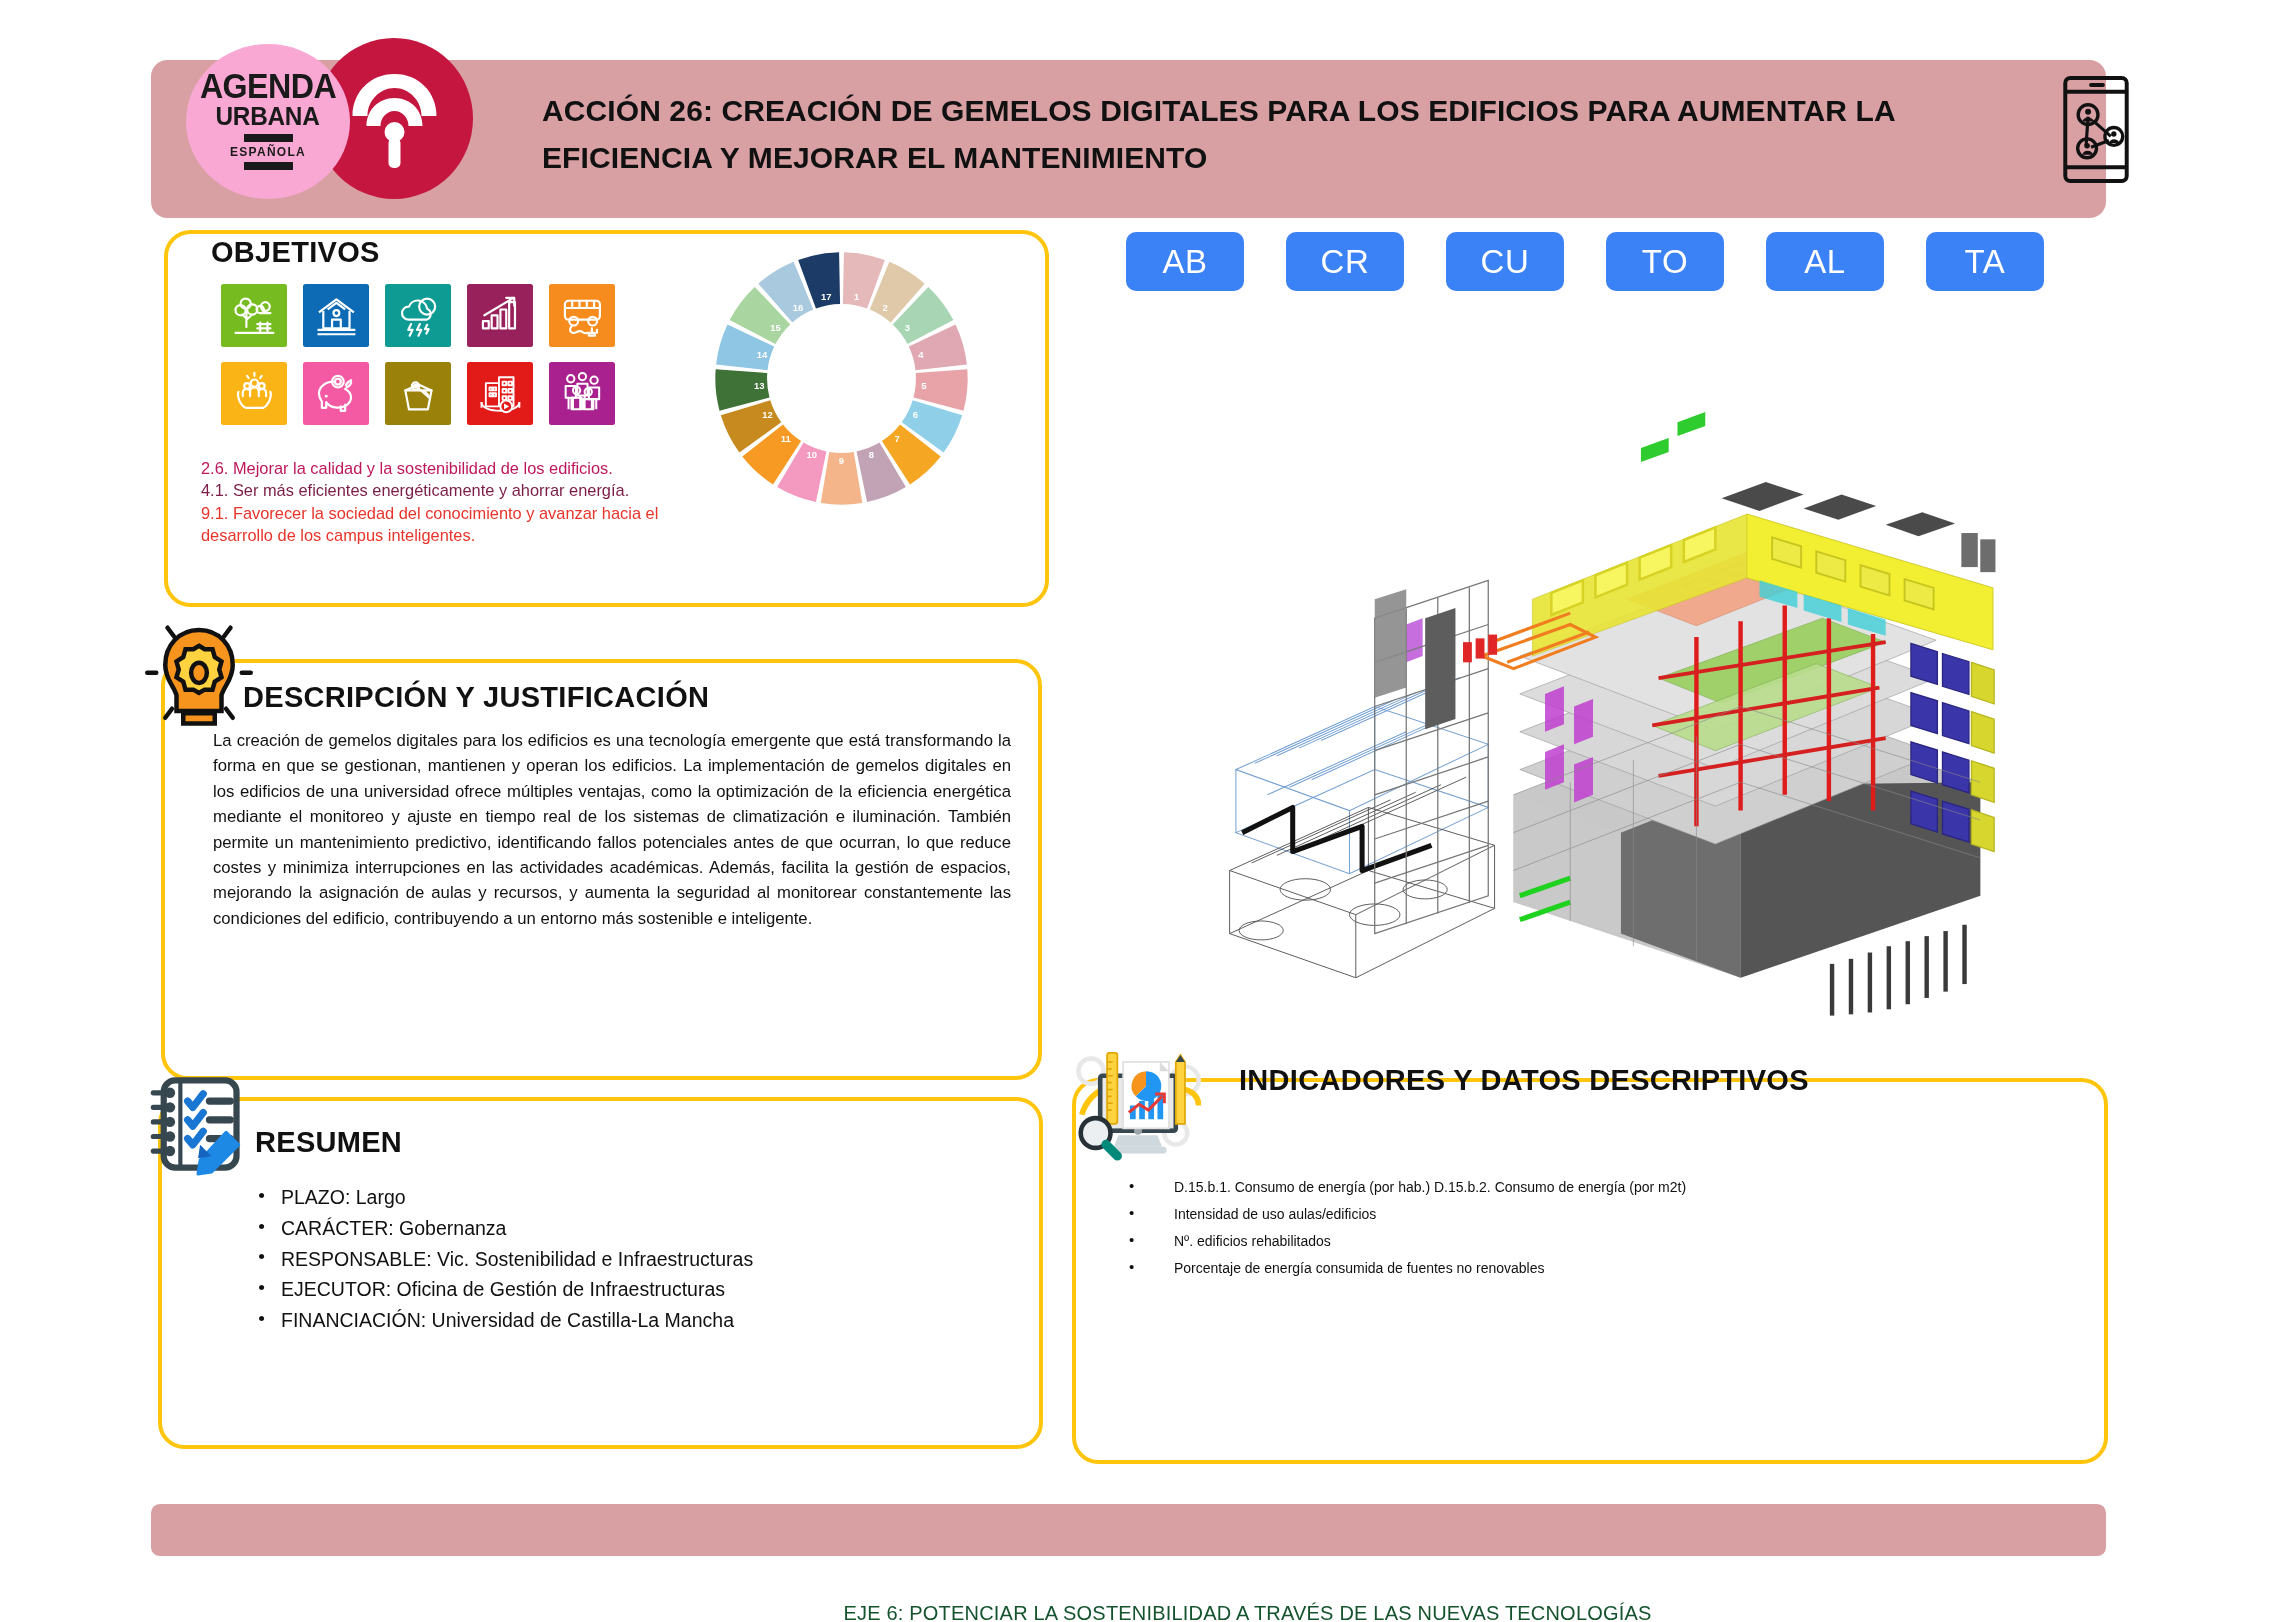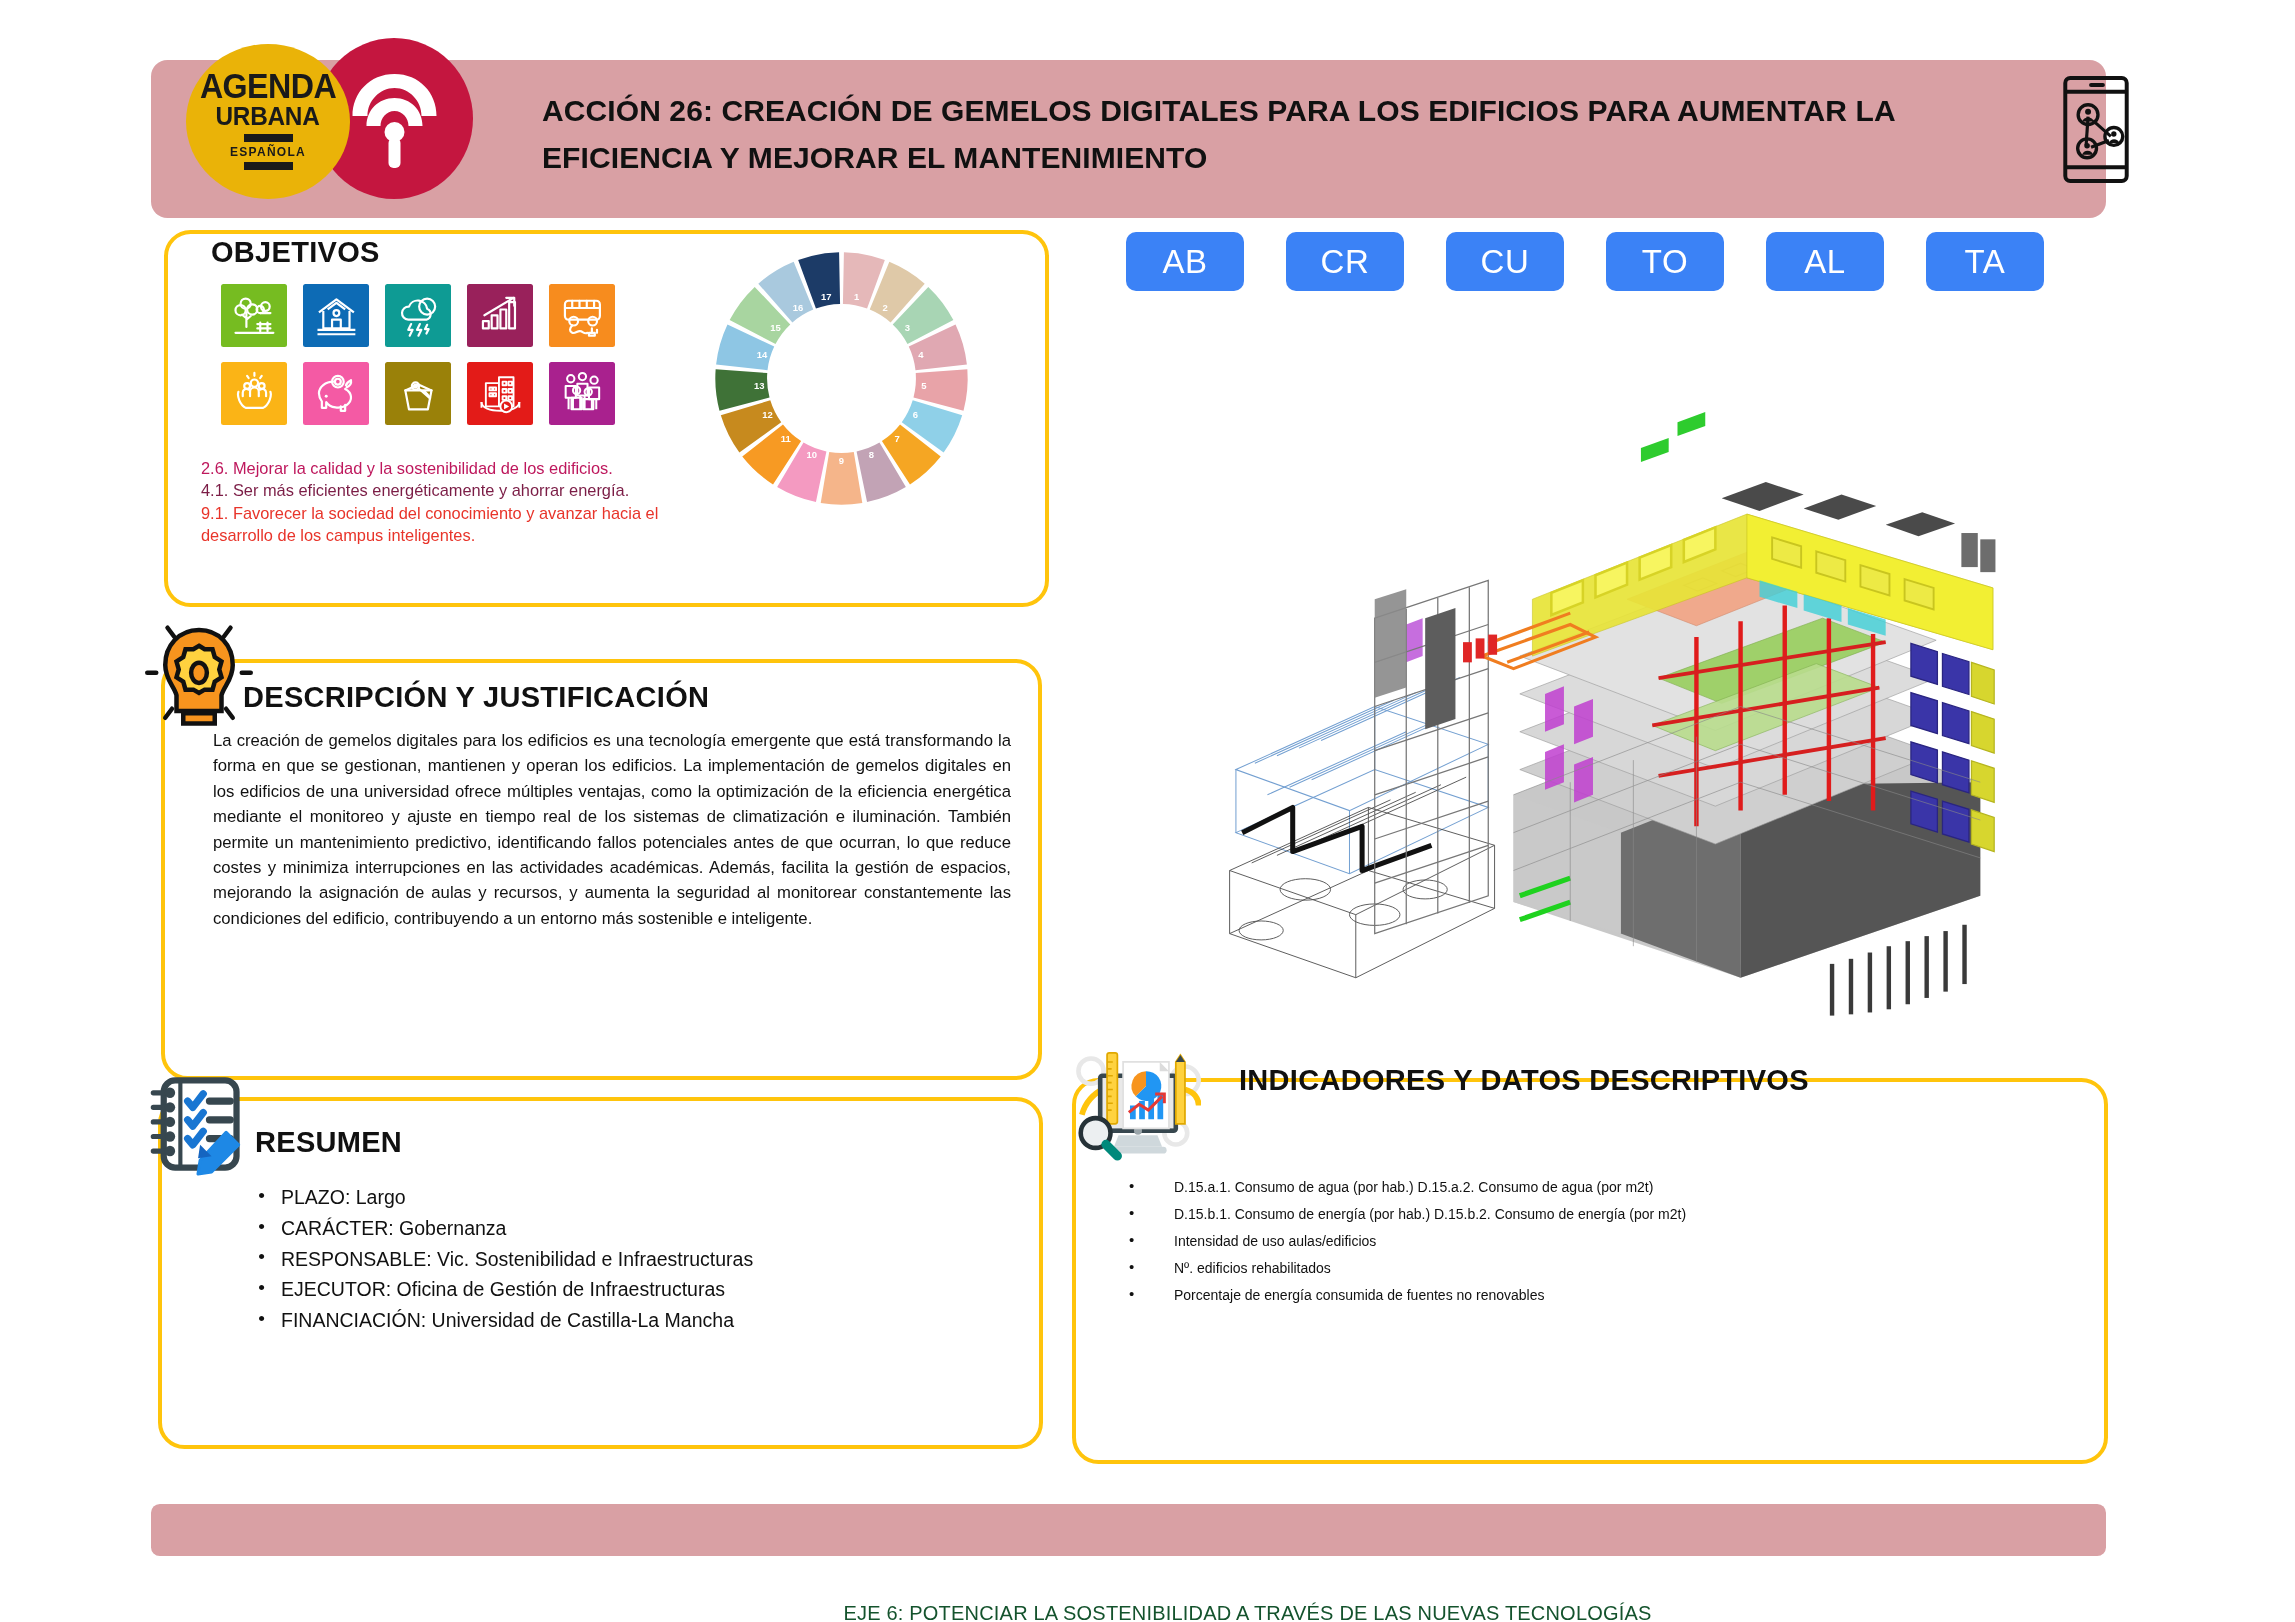--- a/index.html
+++ b/index.html
@@ -15,21 +15,21 @@
     background:#d9a0a4;border-radius:16.4px;
   }
   .header-title{
     position:absolute;left:542px;top:88px;width:1501px;
     font-size:30px;font-weight:bold;color:#111;
     line-height:1.55;letter-spacing:0.1px;
     text-transform:uppercase;
   }
   .logo-agenda{
     position:absolute;left:186px;top:44px;width:164px;height:155px;
-    background:#eab308;border-radius:50%;
+    background:#f9a8d4;border-radius:50%;
     display:flex;flex-direction:column;align-items:center;justify-content:center;
     z-index:5;
   }
   .logo-agenda .l1{font-size:35px;font-weight:bold;color:#1a1a1a;letter-spacing:-0.6px;line-height:.95;font-family:"Liberation Sans Narrow","Liberation Sans",sans-serif;transform:scaleX(.92);}
   .logo-agenda .l2{font-size:26.5px;font-weight:bold;color:#1a1a1a;letter-spacing:-0.3px;line-height:1.05;transform:scaleX(.92);}
   .logo-agenda .bar{width:49px;height:8.2px;background:#1a1a1a;margin:3.2px 0;}
   .logo-agenda .l3{font-size:12px;font-weight:bold;color:#1a1a1a;letter-spacing:1.3px;}
   .logo-pod{
     position:absolute;left:315px;top:38px;width:158px;height:161px;
     background:#c4163f;border-radius:50%;z-index:4;
@@ -571,21 +571,20 @@
         <path d="M28 12h5M28 18h4M28 24h5M28 30h4M28 36h5M28 42h4M28 48h5M28 54h4"></path>
       </g>
     <path d="M92 6l4 6v54h-8V12z" fill="#FFD23F" stroke="#E0A800" stroke-width="1.5"></path>
     <path d="M92 6l4 6h-8z" fill="#37474F"></path>
     <circle cx="18" cy="74" r="13" fill="#eceff1" stroke="#263238" stroke-width="4"></circle>
     <path d="M27 84l10 10" stroke="#00897B" stroke-width="8" stroke-linecap="round"></path>
   </svg>
 </div>
 <div class="card-title" id="title-indic">INDICADORES Y DATOS DESCRIPTIVOS</div>
 <ul class="indic-list">
-  <li>D.15.a.1. Consumo de agua (por hab.) D.15.a.2. Consumo de agua (por m2t)</li>
   <li>D.15.b.1. Consumo de energía (por hab.) D.15.b.2. Consumo de energía (por m2t)</li>
   <li>Intensidad de uso aulas/edificios</li>
   <li>Nº. edificios rehabilitados</li>
   <li>Porcentaje de energía consumida de fuentes no renovables</li>
 </ul>
 
 <div class="footer-bar"></div>
 <div class="footer-text">EJE 6: POTENCIAR LA SOSTENIBILIDAD A TRAVÉS DE LAS NUEVAS TECNOLOGÍAS</div>
 
 

